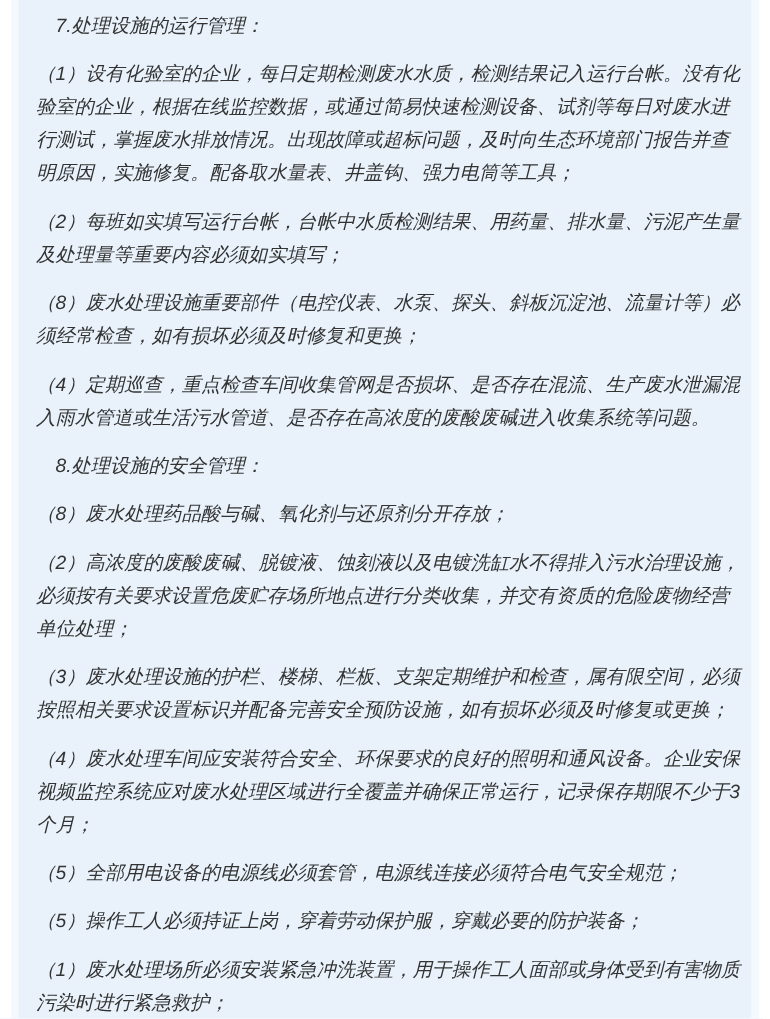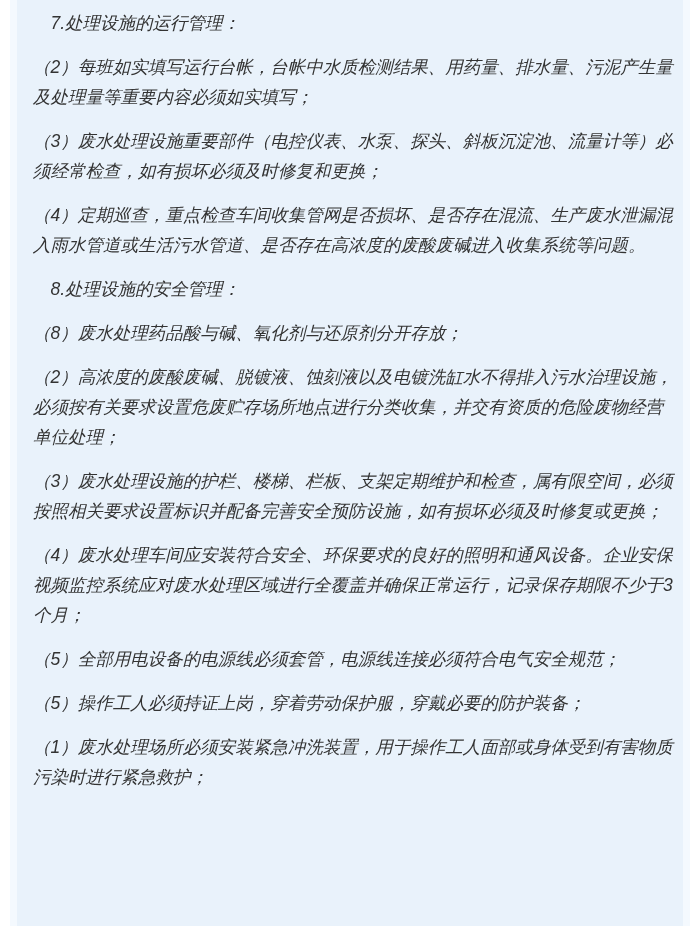--- a/index.html
+++ b/index.html
@@ -37,22 +37,23 @@
     }
     .section-heading {
       text-indent: 1em;
     }
   </style>
 </head>
 <body>
 
 <div class="article-page">
   <p class="section-heading">7.处理设施的运行管理：</p>
+  <p>（1）设有化验室的企业，每日定期检测废水水质，检测结果记入运行台帐。没有化验室的企业，根据在线监控数据，或通过简易快速检测设备、试剂等每日对废水进行测试，掌握废水排放情况。出现故障或超标问题，及时向生态环境部门报告并查明原因，实施修复。配备取水量表、井盖钩、强力电筒等工具；</p>
   <p>（2）每班如实填写运行台帐，台帐中水质检测结果、用药量、排水量、污泥产生量及处理量等重要内容必须如实填写；</p>
-  <p>（3）废水处理设施重要部件（电控仪表、水泵、探头、斜板沉淀池、流量计等）必须经常检查，如有损坏必须及时修复和更换；</p>
+  <p>（8）废水处理设施重要部件（电控仪表、水泵、探头、斜板沉淀池、流量计等）必须经常检查，如有损坏必须及时修复和更换；</p>
   <p>（4）定期巡查，重点检查车间收集管网是否损坏、是否存在混流、生产废水泄漏混入雨水管道或生活污水管道、是否存在高浓度的废酸废碱进入收集系统等问题。</p>
   <p class="section-heading">8.处理设施的安全管理：</p>
   <p>（8）废水处理药品酸与碱、氧化剂与还原剂分开存放；</p>
   <p>（2）高浓度的废酸废碱、脱镀液、蚀刻液以及电镀洗缸水不得排入污水治理设施，必须按有关要求设置危废贮存场所地点进行分类收集，并交有资质的危险废物经营单位处理；</p>
   <p>（3）废水处理设施的护栏、楼梯、栏板、支架定期维护和检查，属有限空间，必须按照相关要求设置标识并配备完善安全预防设施，如有损坏必须及时修复或更换；</p>
   <p>（4）废水处理车间应安装符合安全、环保要求的良好的照明和通风设备。企业安保视频监控系统应对废水处理区域进行全覆盖并确保正常运行，记录保存期限不少于3个月；</p>
   <p>（5）全部用电设备的电源线必须套管，电源线连接必须符合电气安全规范；</p>
   <p>（5）操作工人必须持证上岗，穿着劳动保护服，穿戴必要的防护装备；</p>
   <p>（1）废水处理场所必须安装紧急冲洗装置，用于操作工人面部或身体受到有害物质污染时进行紧急救护；</p>
 </div>

